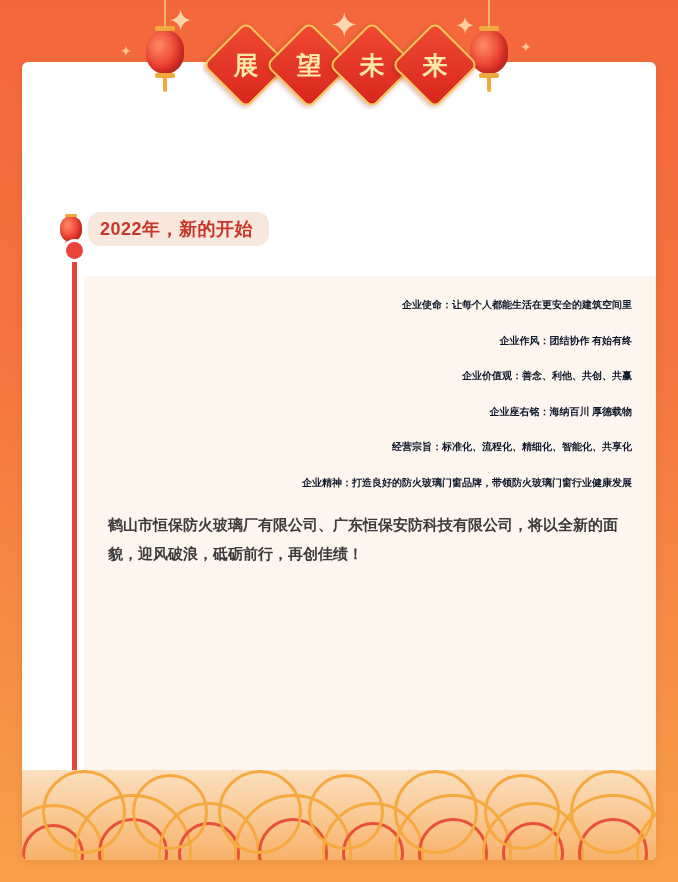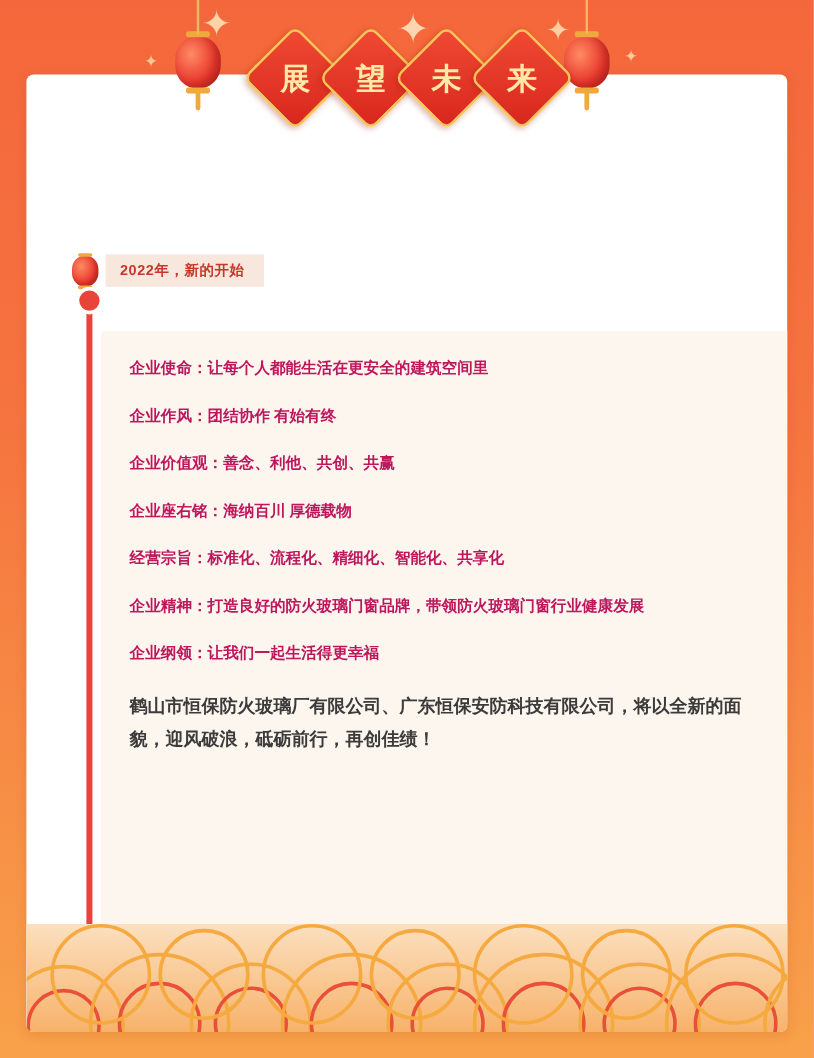--- a/index.html
+++ b/index.html
@@ -170,24 +170,24 @@
     width: 12px;
     height: 3px;
     background: #f0a93c;
     border-radius: 2px;
   }
   .mini-lantern:before { top: -2px; }
   .mini-lantern:after  { bottom: -2px; }
   .head-pill {
     background: #f7e7dc;
     color: #c8362a;
-    font-size: 12px;
+    font-size: 18px;
     font-weight: 700;
     padding: 5px 16px 5px 12px;
-    border-radius: 0;
+    border-radius: 12px;
     letter-spacing: .5px;
   }
 
   
   .timeline {
     position: absolute;
     left: 50px;
     top: 178px;
     width: 5px;
     height: 590px;
@@ -218,25 +218,26 @@
     border-radius: 3px;
     z-index: 2;
     padding: 0;
     box-sizing: border-box;
   }
   .panel-inner {
     padding: 22px 26px 18px 24px;
   }
   .line {
     font-family: "Liberation Serif", serif;
-    font-size: 13px;
-    color: #be185d;
+    font-size: 10px;
+    color: #0f172a;
     margin: 0 0 22px 0;
     line-height: 1.35;
     font-weight: 700;
+    text-align: right;
   }
   .closing {
     font-family: "Liberation Serif", serif;
     font-size: 15px;
     color: #3b3b3b;
     line-height: 1.9;
     margin: 6px 0 0 0;
     font-weight: 700;
   }
 
@@ -333,21 +334,20 @@
     <div class="timeline-dot"></div>
 
     <div class="panel">
       <div class="panel-inner">
         <p class="line">企业使命：让每个人都能生活在更安全的建筑空间里</p>
         <p class="line">企业作风：团结协作  有始有终</p>
         <p class="line">企业价值观：善念、利他、共创、共赢</p>
         <p class="line">企业座右铭：海纳百川   厚德载物</p>
         <p class="line">经营宗旨：标准化、流程化、精细化、智能化、共享化</p>
         <p class="line">企业精神：打造良好的防火玻璃门窗品牌，带领防火玻璃门窗行业健康发展</p>
-        <p class="line">企业纲领：让我们一起生活得更幸福</p>
         <p class="closing">鹤山市恒保防火玻璃厂有限公司、广东恒保安防科技有限公司，将以全新的面貌，迎风破浪，砥砺前行，再创佳绩！</p>
       </div>
     </div>
 
     <div class="waves">
       <div class="wave-bg"></div>
 
       <div class="ring" style="left:-20px; bottom:-46px; width:96px; height:96px;"></div>
       <div class="ring r-in" style="left:0px; bottom:-26px; width:56px; height:56px;"></div>
       <div class="ring" style="left:52px; bottom:-52px; width:112px; height:112px;"></div>

